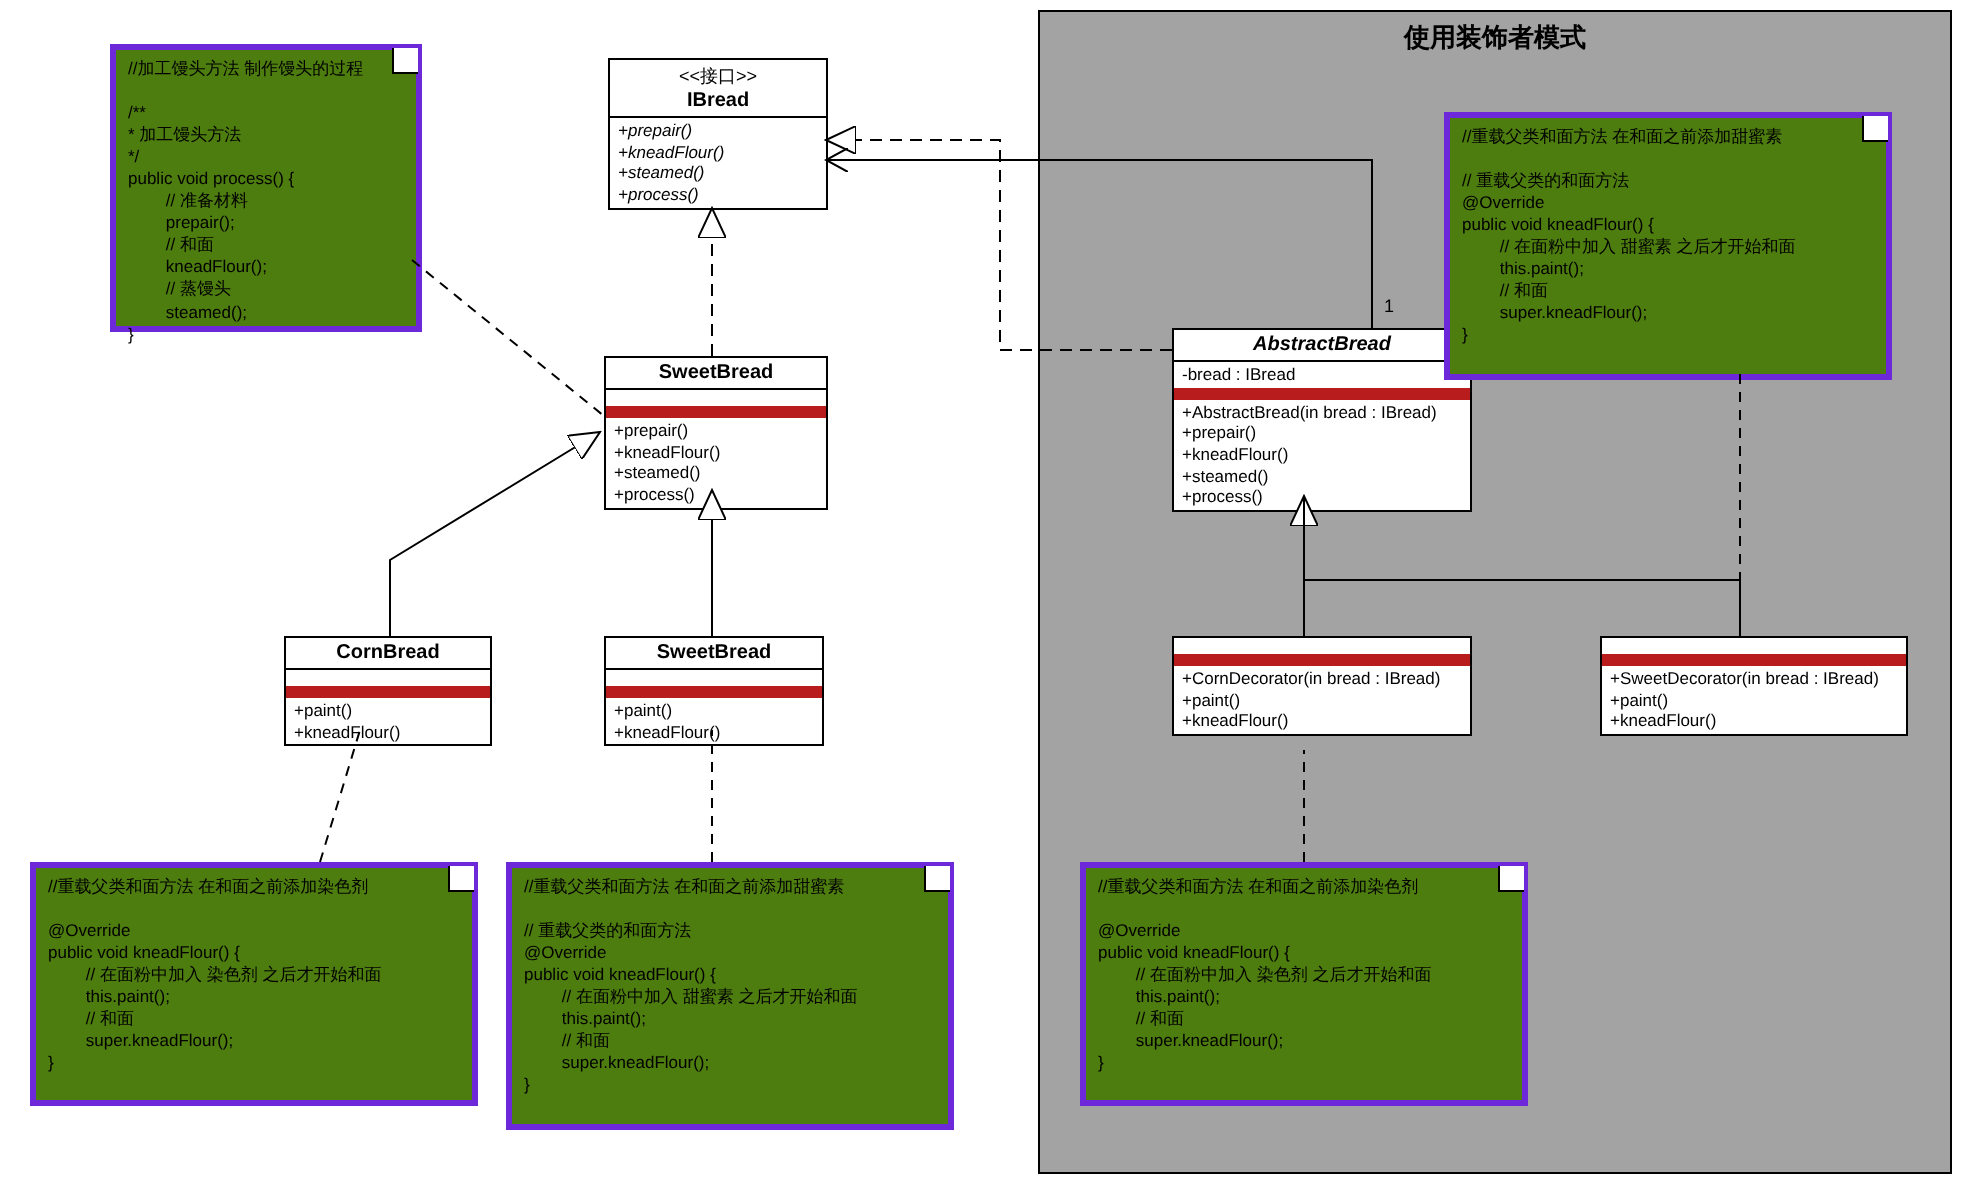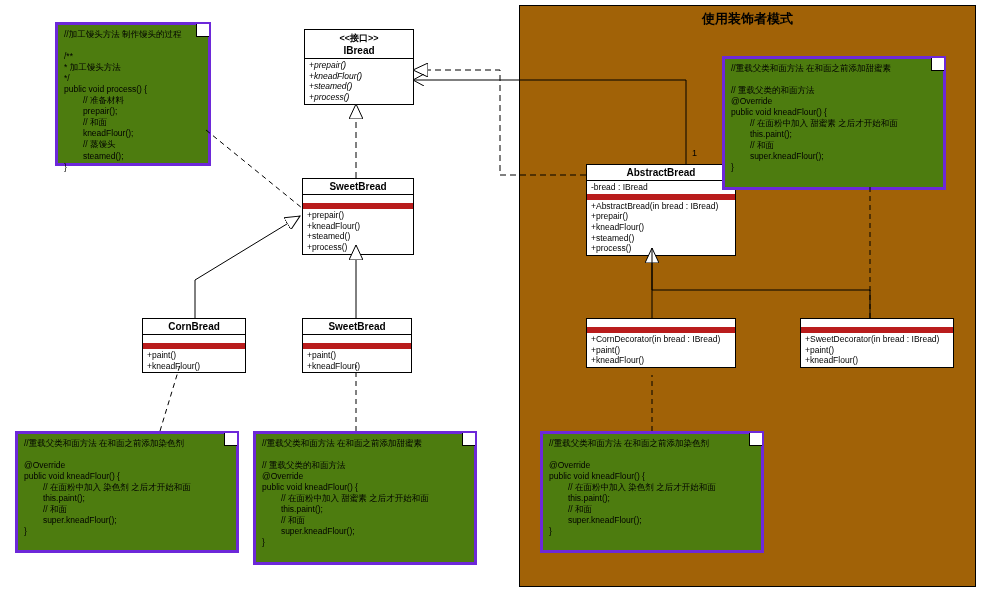--- a/index.html
+++ b/index.html
@@ -1,25 +1,25 @@
 <!DOCTYPE html>
 <html><head>
 <meta charset="utf-8">
 <style>
   html,body{margin:0;padding:0;width:981px;height:594px;background:#fff;font-family:Arial,sans-serif;font-size:9px;position:relative;overflow:hidden}
-  .region{position:absolute;background:#a16207;border:1px solid #000}
+  .region{position:absolute;background:#a3a3a3;border:1px solid #000}
   .region-title{position:absolute;top:4px;left:0;right:0;text-align:center;font-size:13px;font-weight:bold}
   .uml{position:absolute;background:#fff;border:1px solid #000;display:flex;flex-direction:column}
   .uml .hdr{border-bottom:1px solid #000;text-align:center;padding:2px 4px;font-weight:bold;font-size:10px}
-  .uml .hdr .st{font-weight:bold;font-style:normal;font-size:9px}
+  .uml .hdr .st{font-weight:normal;font-style:normal;font-size:9px}
   .uml .hdr .nm{}
   .uml .sec{border-bottom:6px solid #b91c1c;padding:1px 4px;min-height:6px;font-size:8.5px;line-height:1.25}
   .uml .sec:last-child{border-bottom:none}
   .uml .sec div{white-space:nowrap}
-  .abstract .nm{}
+  .abstract .nm{font-style:italic}
   .note{position:absolute;background:#4d7c0f;border:3px solid #6d28d9;font-size:8.5px;line-height:1.3}
   .note .fold{position:absolute;top:-1px;right:-1px;width:12px;height:12px;border-left:1px solid #000;border-bottom:1px solid #000;background:#fff}
   .note .fold::before{content:"";position:absolute;top:0;right:0;width:0;height:0}
   .note .body{padding:4px 6px 4px 6px;white-space:pre}
   svg.lines{position:absolute;top:0;left:0;width:981px;height:594px;pointer-events:none}
   .mult{position:absolute;font-size:9px}
 </style>
 </head>
 <body>
 

